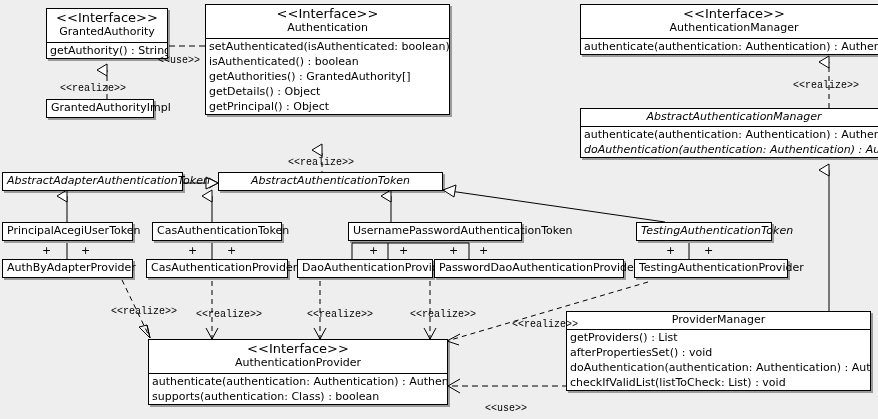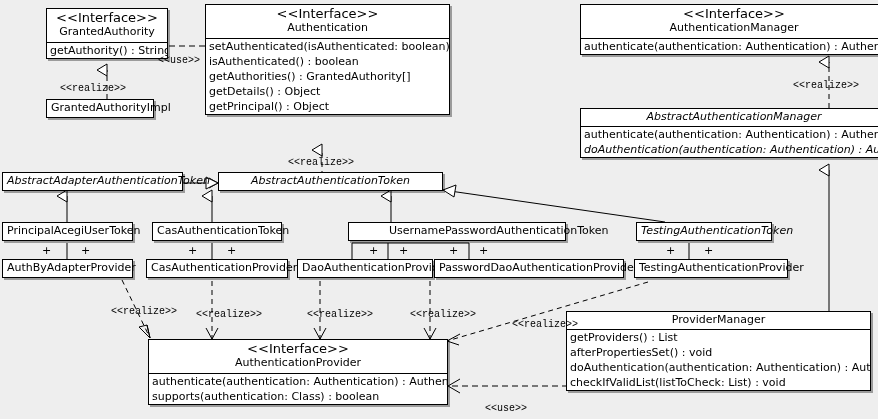--- a/index.html
+++ b/index.html
@@ -197,21 +197,21 @@
       <span class="nm">PrincipalAcegiUserToken</span>
     </div>
   </div>
 
   <div class="box compact" style="left:152px;top:222px;width:130px;">
     <div class="hdr">
       <span class="nm">CasAuthenticationToken</span>
     </div>
   </div>
 
-  <div class="box compact" style="left:348px;top:222px;width:218px;padding-left:36px;">
+  <div class="box compact" style="left:348px;top:222px;width:174px;">
     <div class="hdr">
       <span class="nm">UsernamePasswordAuthenticationToken</span>
     </div>
   </div>
 
   <div class="box compact" style="left:636px;top:222px;width:136px;font-style:italic;">
     <div class="hdr">
       <span class="nm">TestingAuthenticationToken</span>
     </div>
   </div>

